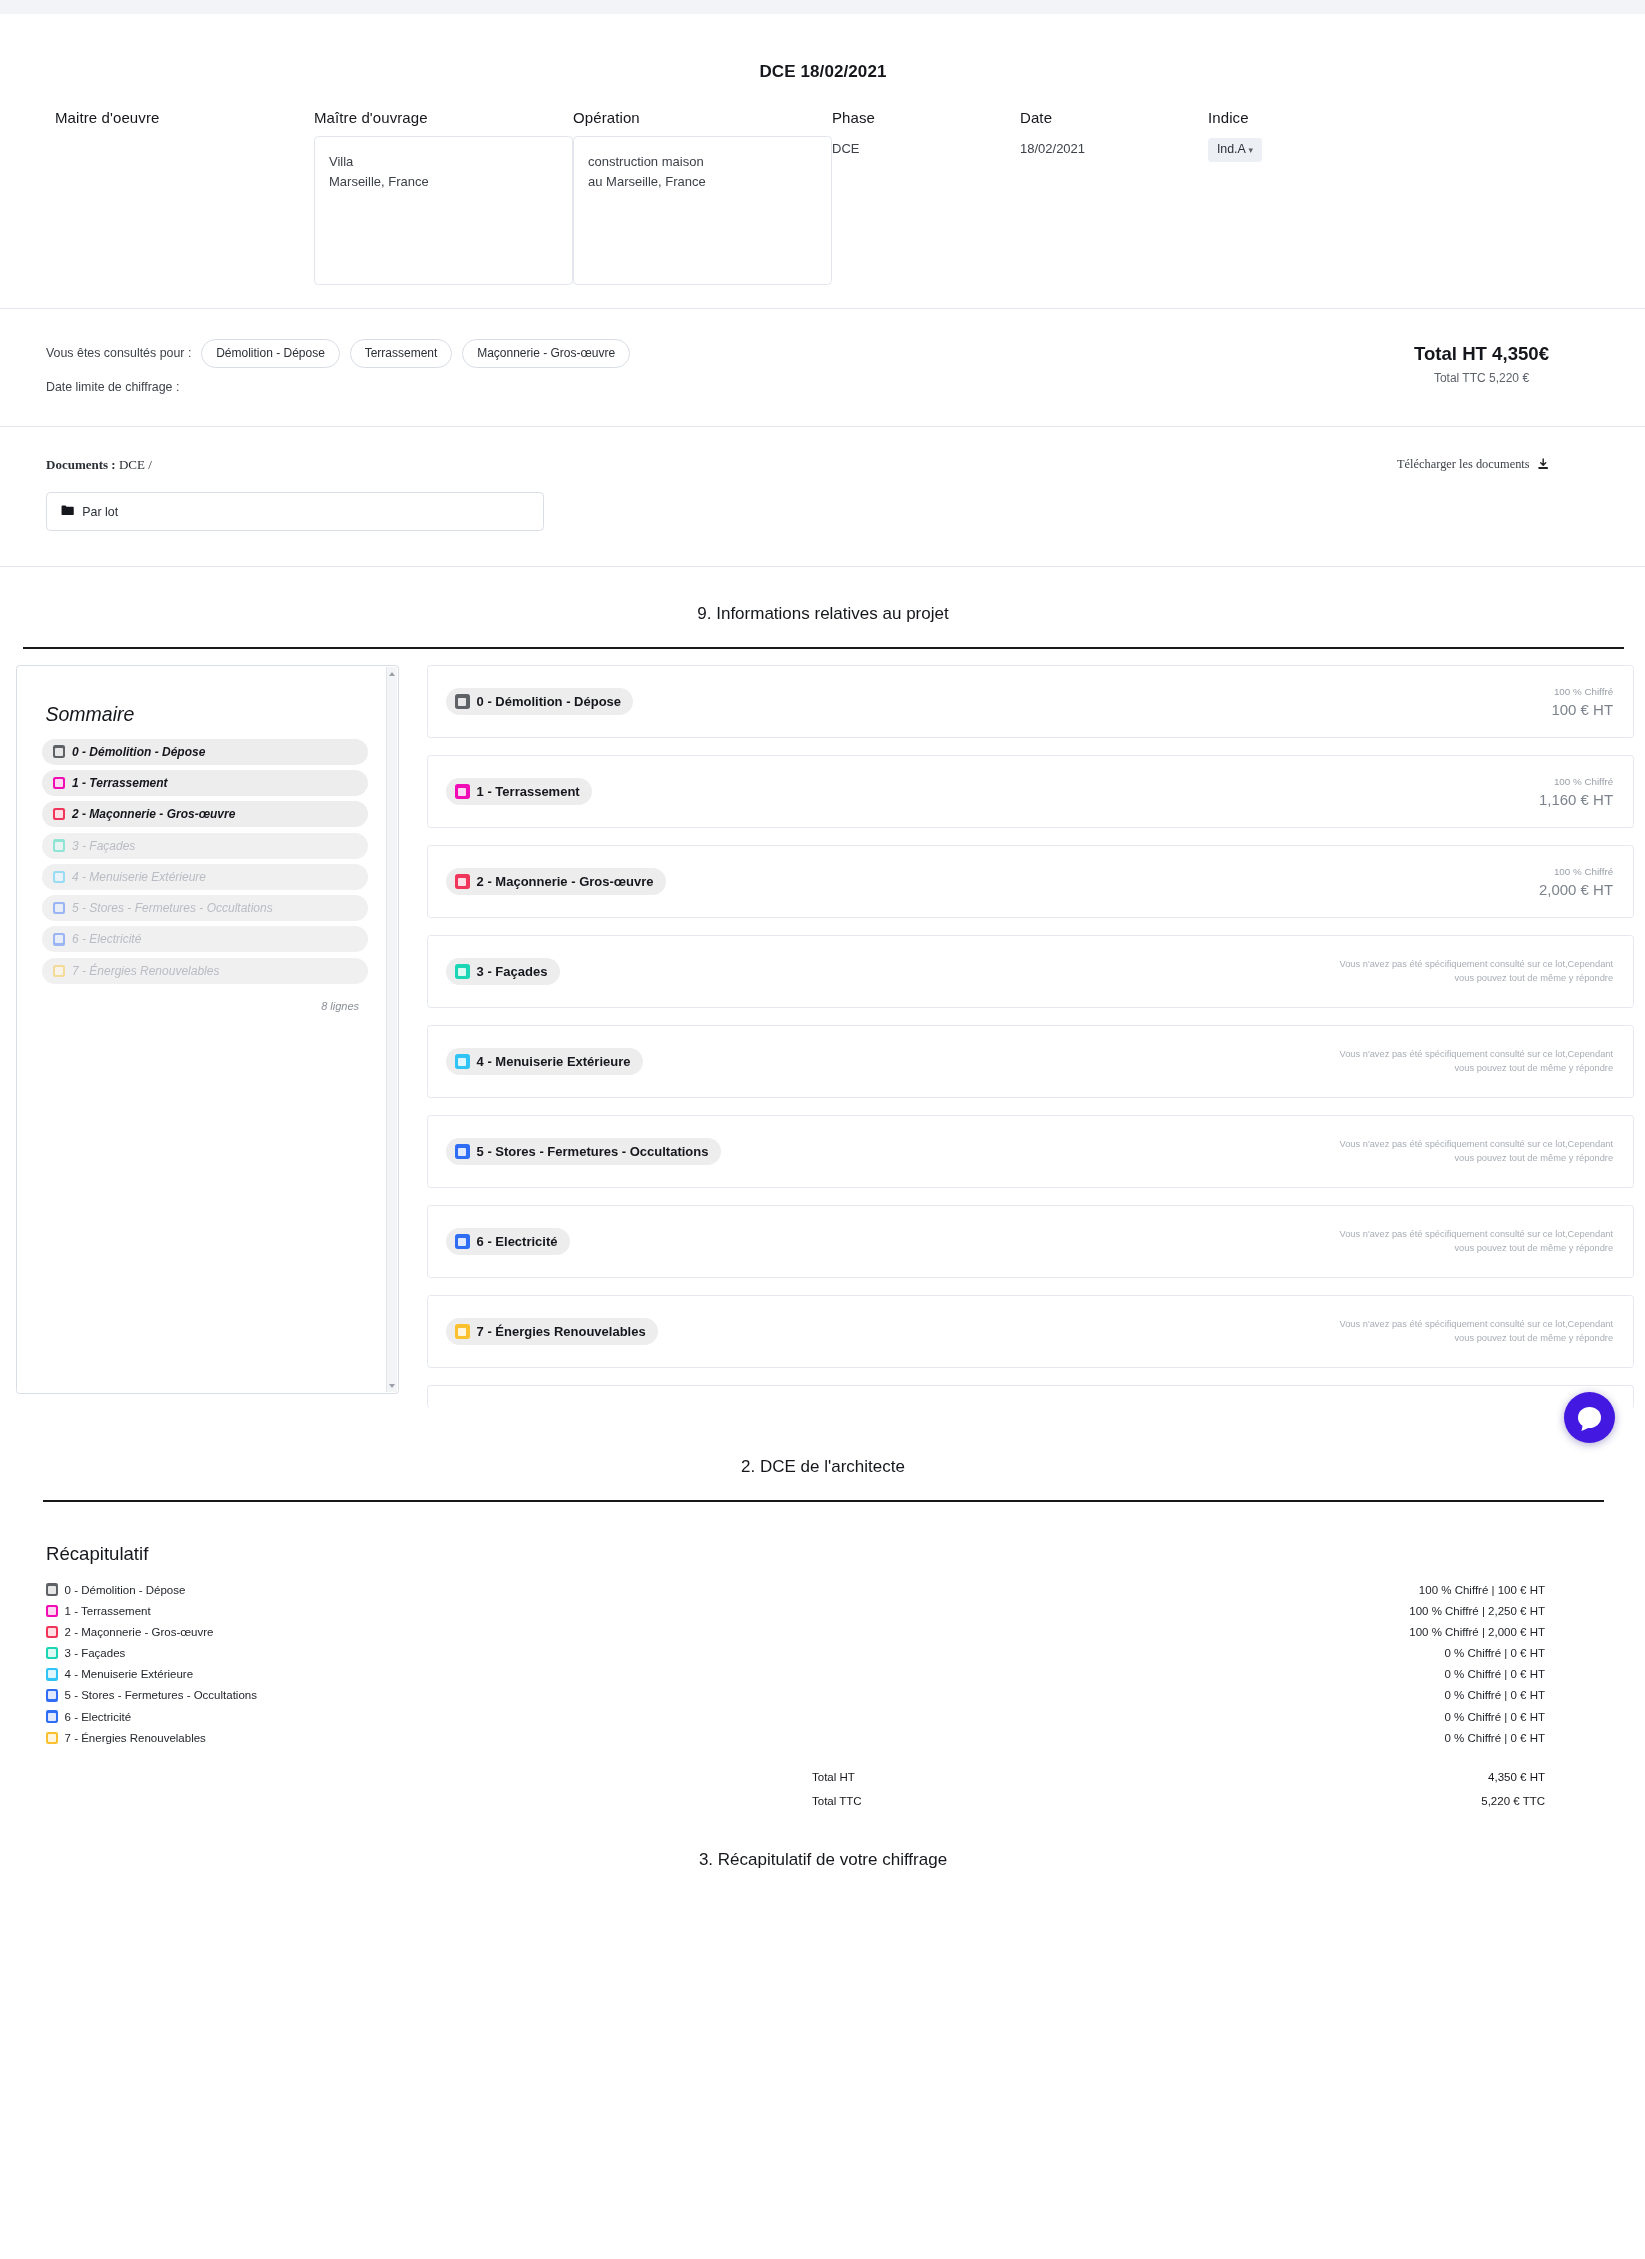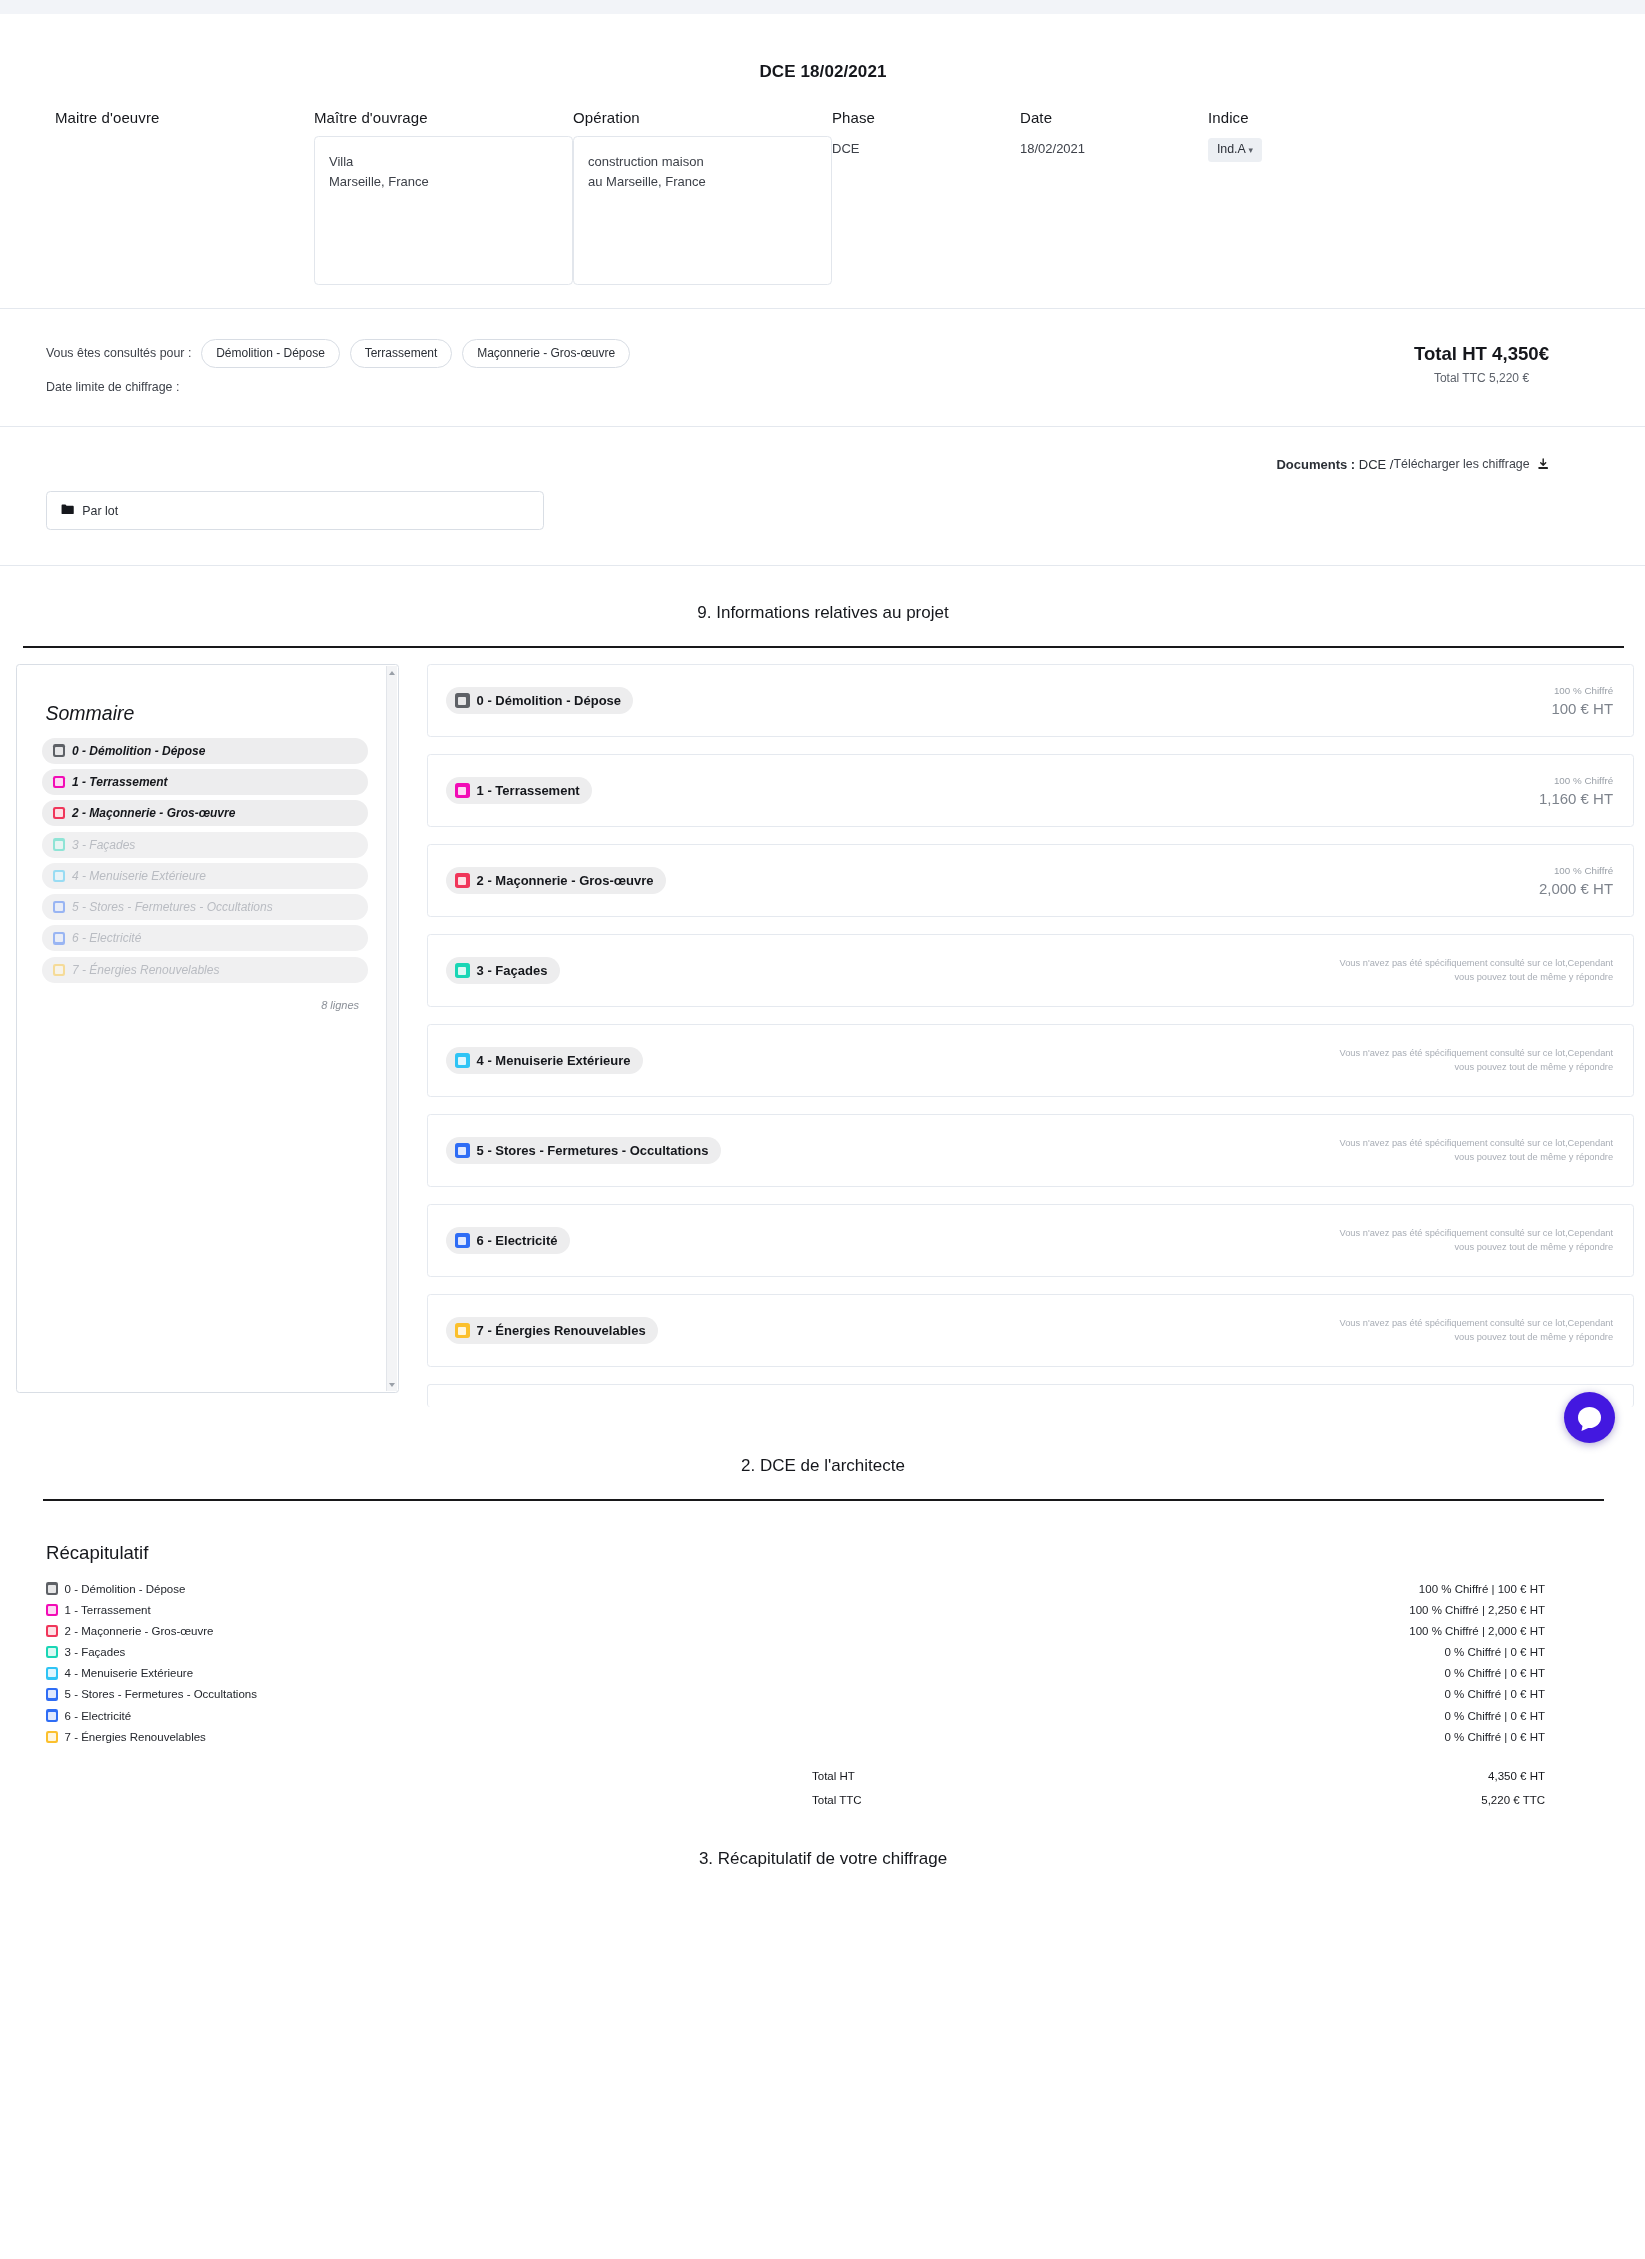--- a/index.html
+++ b/index.html
@@ -83,21 +83,21 @@
   .totals-right { text-align: right; padding-right: 51px; padding-top: 3.5px; }
   .total-ht { font-size: 18.6px; font-weight: 700; color: #15171c; }
   .total-ttc { font-size: 12px; color: #5d626b; margin-top: 6px; text-align: center; }
 
   
   #section-docs {
     background: #fff;
     border-bottom: 0.9px solid #e4e8ee;
     padding: 30px 46px 35px 46px;
   }
-  .docs-top { display: flex; justify-content: flex-end; align-items: flex-start; }
+  .docs-top { display: flex; justify-content: space-between; align-items: flex-start; font-family: Liberation Serif, serif; }
   .docs-bc { font-size: 13px; color: #2b2f36; }
   .docs-bc b { font-weight: 700; }
   .docs-dl { font-size: 12.4px; color: #3f434b; padding-right: 51px; display:flex; align-items:center; gap:7px; cursor:pointer;}
   .dl-icon { display:inline-block; width:12.4px; height:12.4px; position:relative; }
   .folder-row {
     margin-top: 19.5px;
     border: 0.9px solid #d9dee5;
     border-radius: 4.4px;
     width: 498px;
     height: 39px;
@@ -352,21 +352,21 @@
   </div>
 </section>
 
 <section id="section-docs">
   <div class="docs-top">
     <div class="docs-bc">
       <b>Documents :</b>
       <span>DCE /</span>
     </div>
     <div class="docs-dl">
-      <span>Télécharger les chiffrage</span>
+      <span>Télécharger les documents</span>
       <span class="dl-icon">
         <svg width="12.4" height="12.4" viewBox="0 0 14 14">
             <path d="M7 1v6.2M4.2 5.4L7 8.2l2.8-2.8" stroke="#222" stroke-width="1.6" fill="none" stroke-linecap="round" stroke-linejoin="round"></path>
             <rect x="1.6" y="10.2" width="10.8" height="2.1" rx=".5" fill="#222"></rect>
           </svg>
       </span>
     </div>
   </div>
   <div class="folder-row">
     <span>

